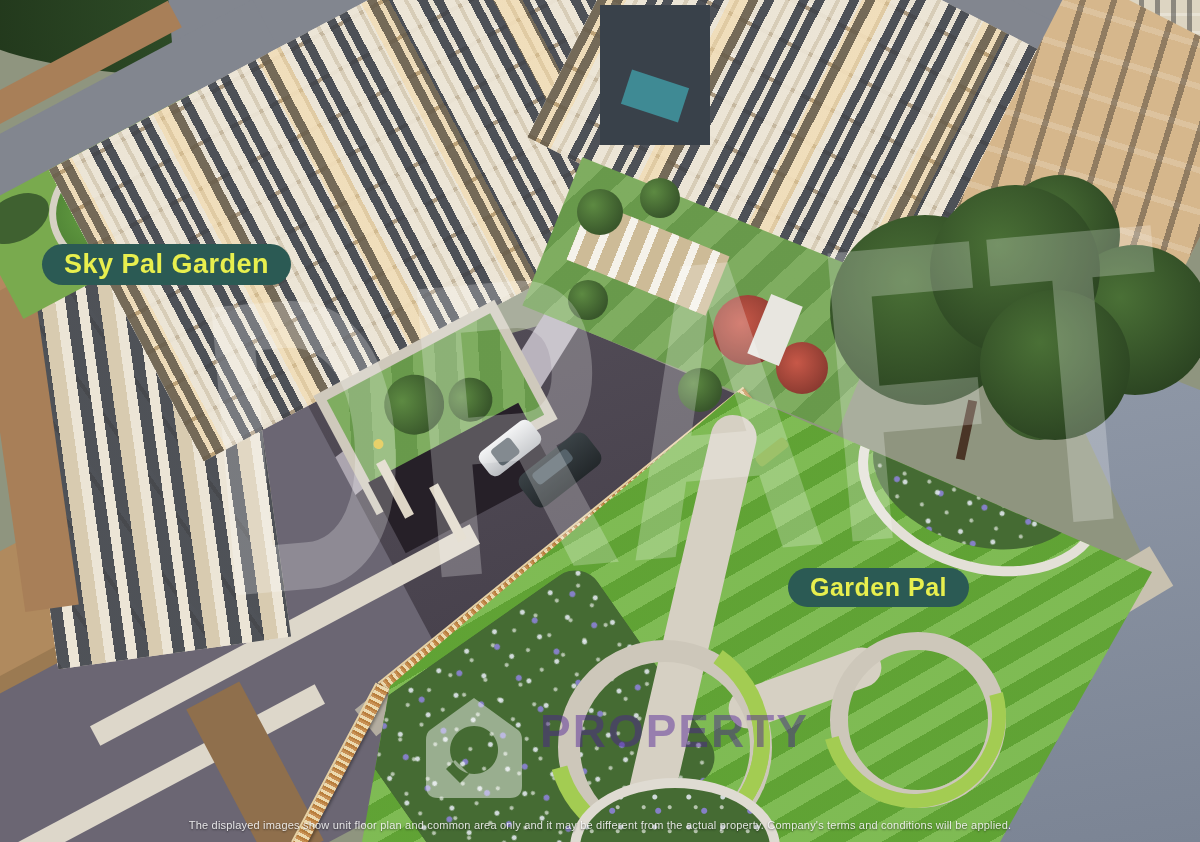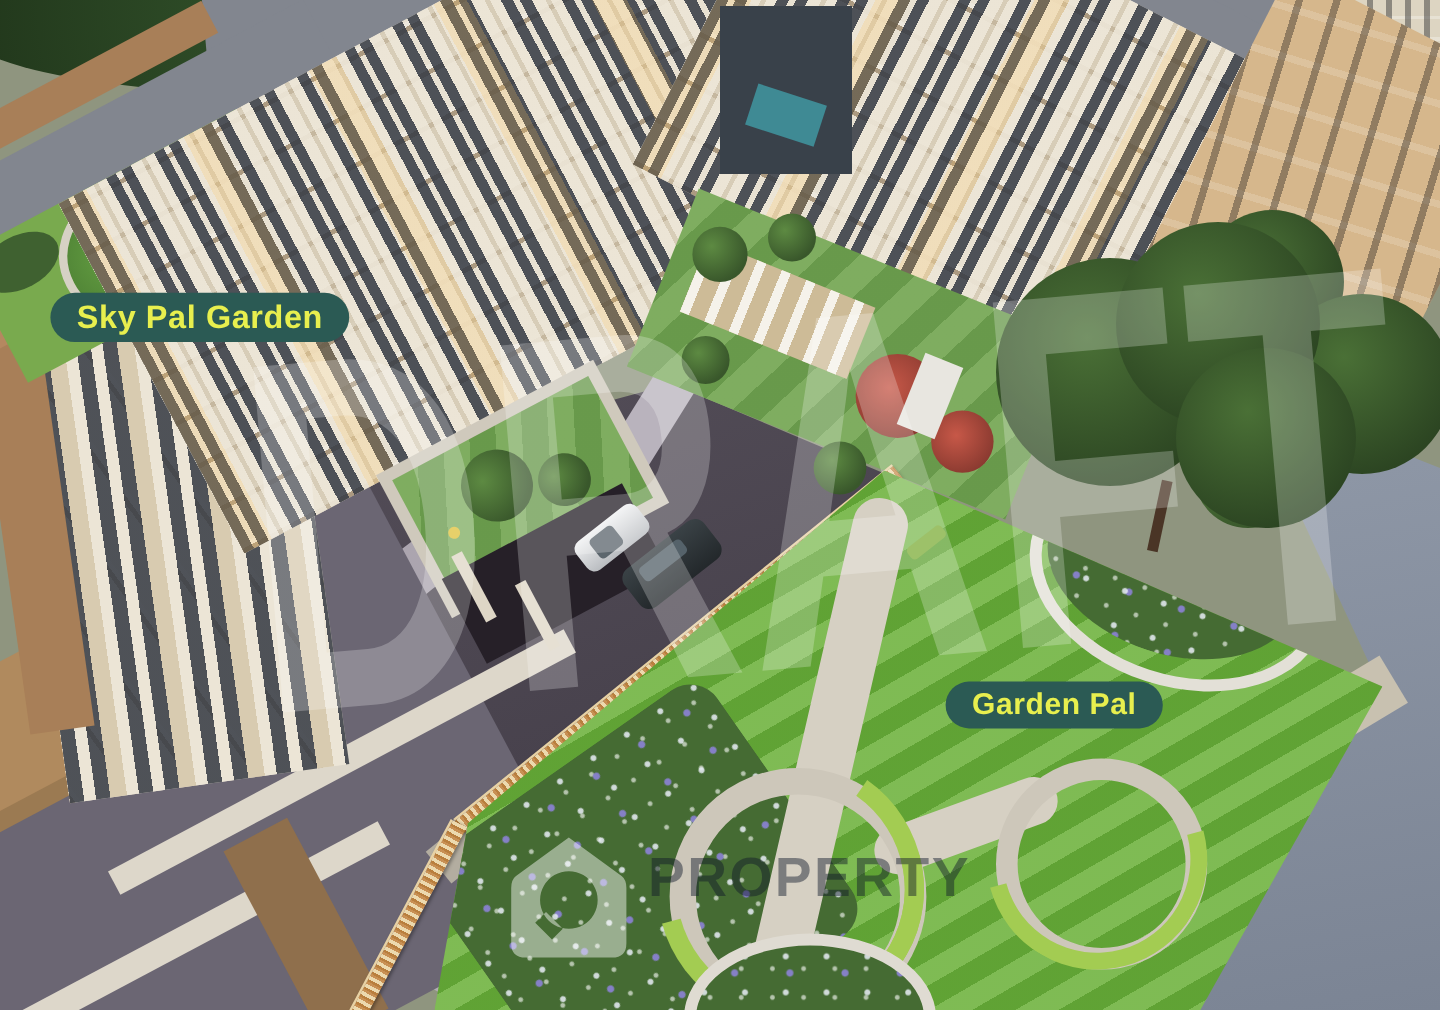--- a/index.html
+++ b/index.html
@@ -50,21 +50,21 @@
   .redtree{border-radius:50%;background:radial-gradient(circle at 40% 40%, #c75848, #8a3a30 75%);}
   .fence{background:repeating-linear-gradient(90deg,#b97f3e 0 2px,#ecd9ae 2px 5px,#c89054 5px 7px);
     border-top:2px solid #e8d2a4;box-shadow:0 2px 3px rgba(0,0,0,.35);}
   .foliage{border-radius:45%;background:radial-gradient(circle at 40% 40%, #31512a, #1f3319 75%);}
   
   .badge{position:absolute;background:#2b5a54;color:#e8ef4e;font-weight:700;
     border-radius:26px;padding:5px 22px;white-space:nowrap;letter-spacing:.5px;}
   #draft{position:absolute;left:205px;top:312px;font-size:280px;font-weight:700;
     letter-spacing:4px;line-height:1;color:rgba(255,255,255,.24);white-space:nowrap;
     transform:rotate(-5deg) scaleY(1.5);transform-origin:0 50%;}
-  #brand{position:absolute;left:424px;top:696px;opacity:.45;color:#0f172a;display:flex;align-items:flex-start;}
+  #brand{position:absolute;left:424px;top:696px;opacity:.45;color:#4c1d95;display:flex;align-items:flex-start;}
   #brand .txt{margin-left:16px;font-weight:700;font-size:46px;line-height:.95;letter-spacing:2px;margin-top:14px;}
   #disclaimer{position:absolute;left:0;top:819px;width:100%;text-align:center;font-size:11px;
     color:rgba(255,255,255,.85);text-shadow:0 1px 2px rgba(0,0,0,.55);letter-spacing:.2px;}
 </style>
 </head>
 <body>
 
 <div id="stage">
 
   <div class="abs foliage" style="left:-30px;top:-40px;width:660px;height:120px;"></div>
@@ -189,14 +189,15 @@
     <svg width="100" height="104" viewBox="0 0 100 104">
       <path fill="#ffffff" fill-rule="evenodd" d="M50 2 L94 34 Q98 37 98 44 L98 90 Q98 102 86 102 L14 102 Q2 102 2 90 L2 44 Q2 37 6 34 Z
         M50 30 a24 24 0 1 0 0.1 0 Z
         M31 64 l14 14 l-9 9 l-14 -14 Z"></path>
     </svg>
     <div class="txt">
       <div>PROPERTY</div>
     </div>
   </div>
 
+  <div id="disclaimer">The displayed images show unit floor plan and common area only and it may be different from the actual property. Company's terms and conditions will be applied.</div>
 
 </div>
 
 </body></html>

